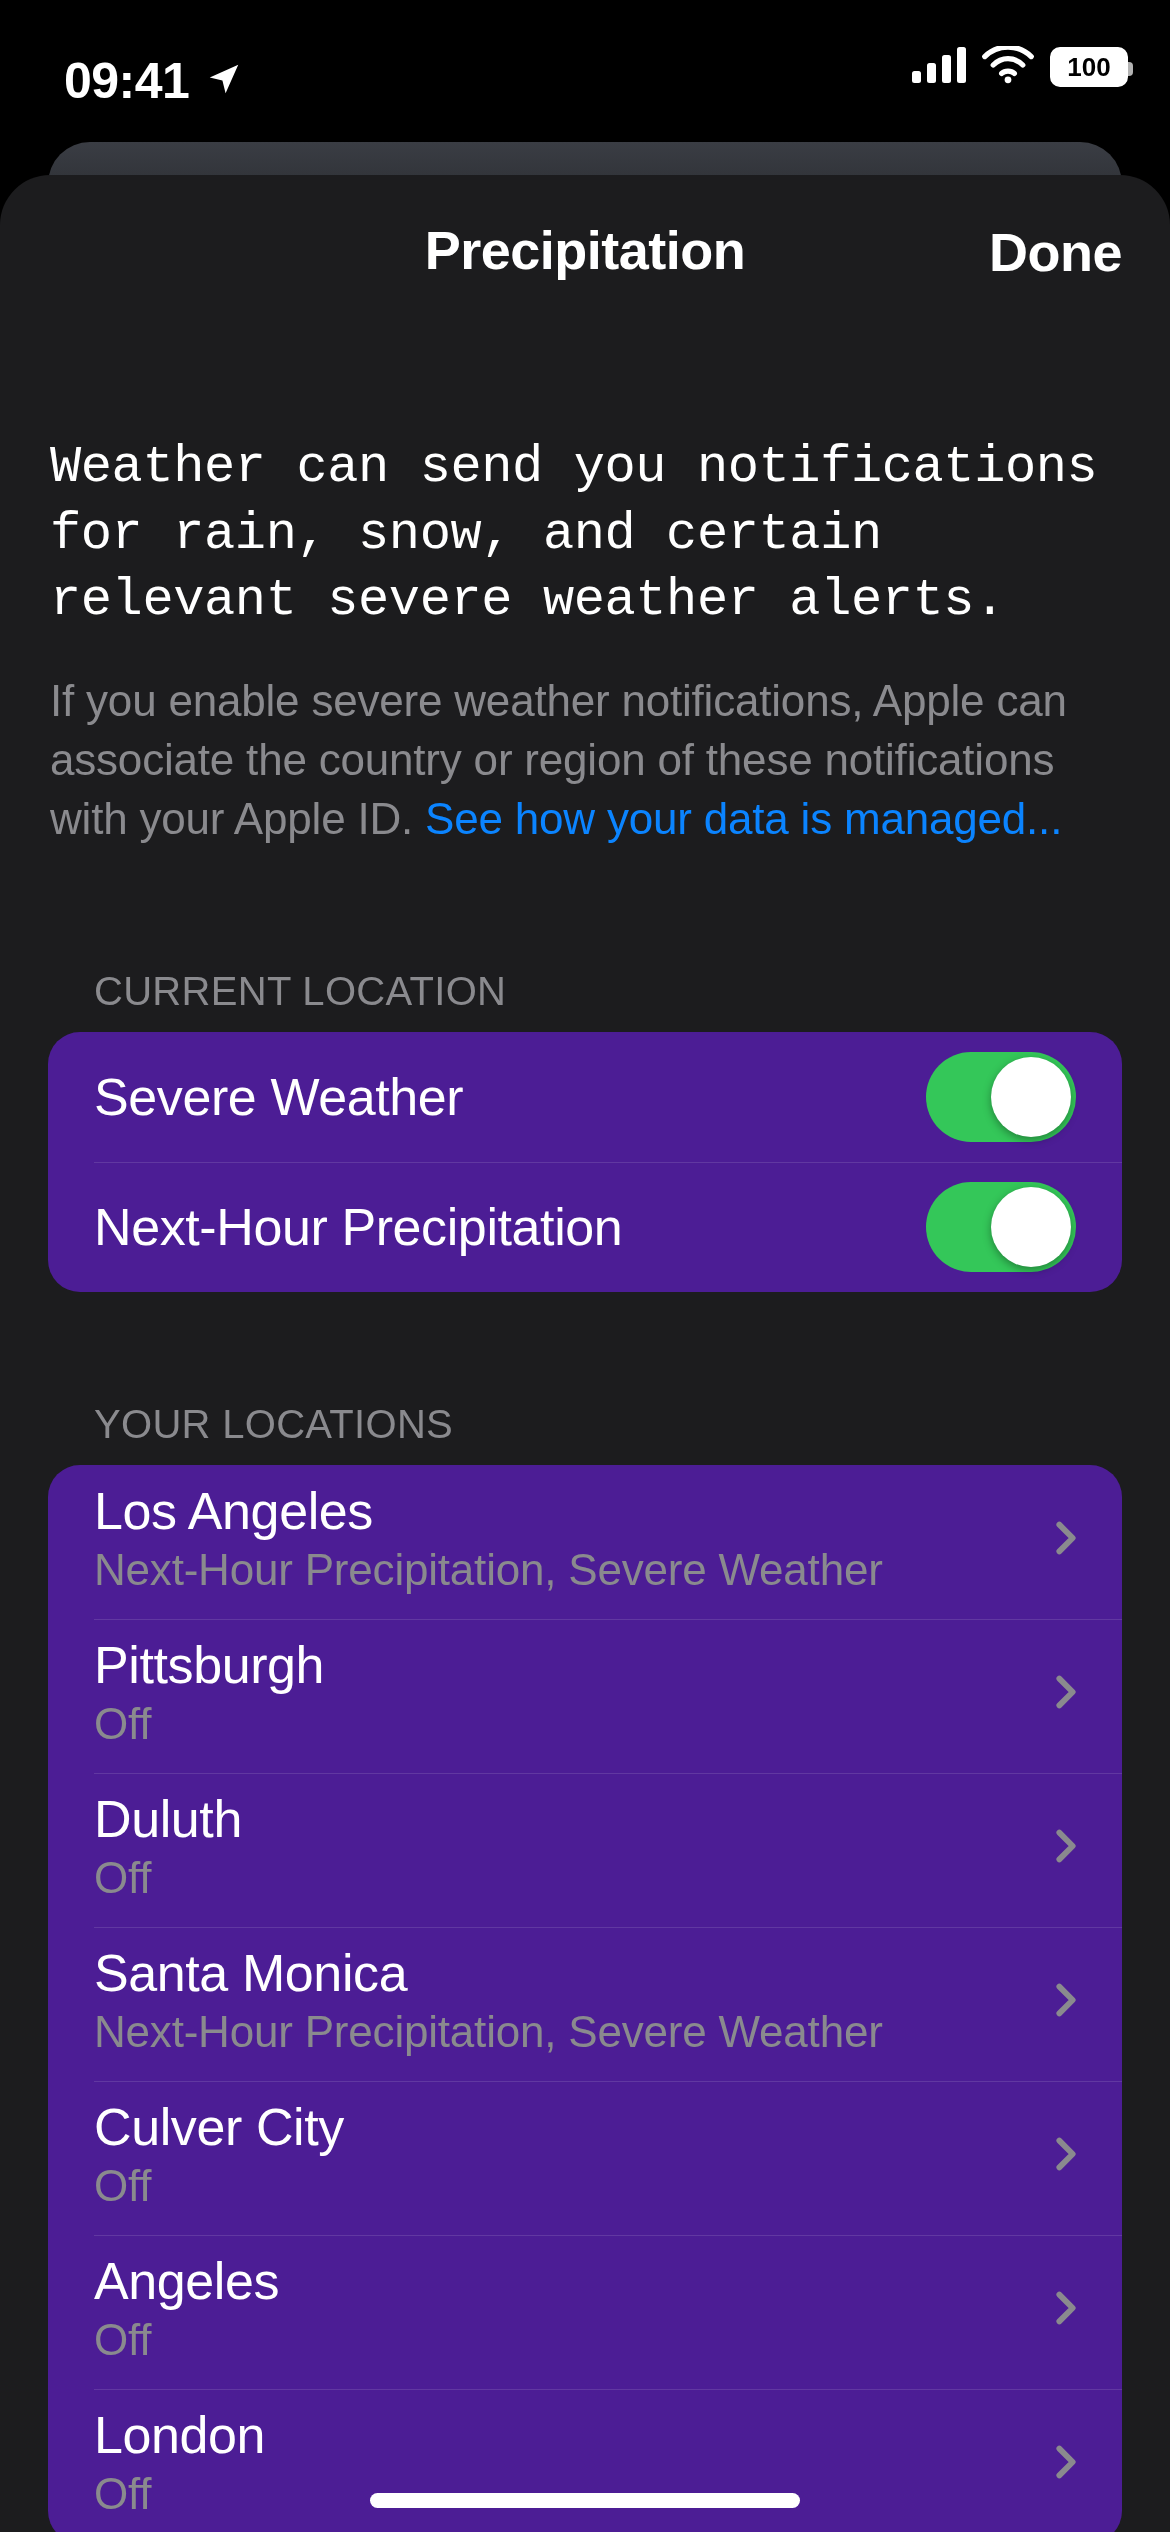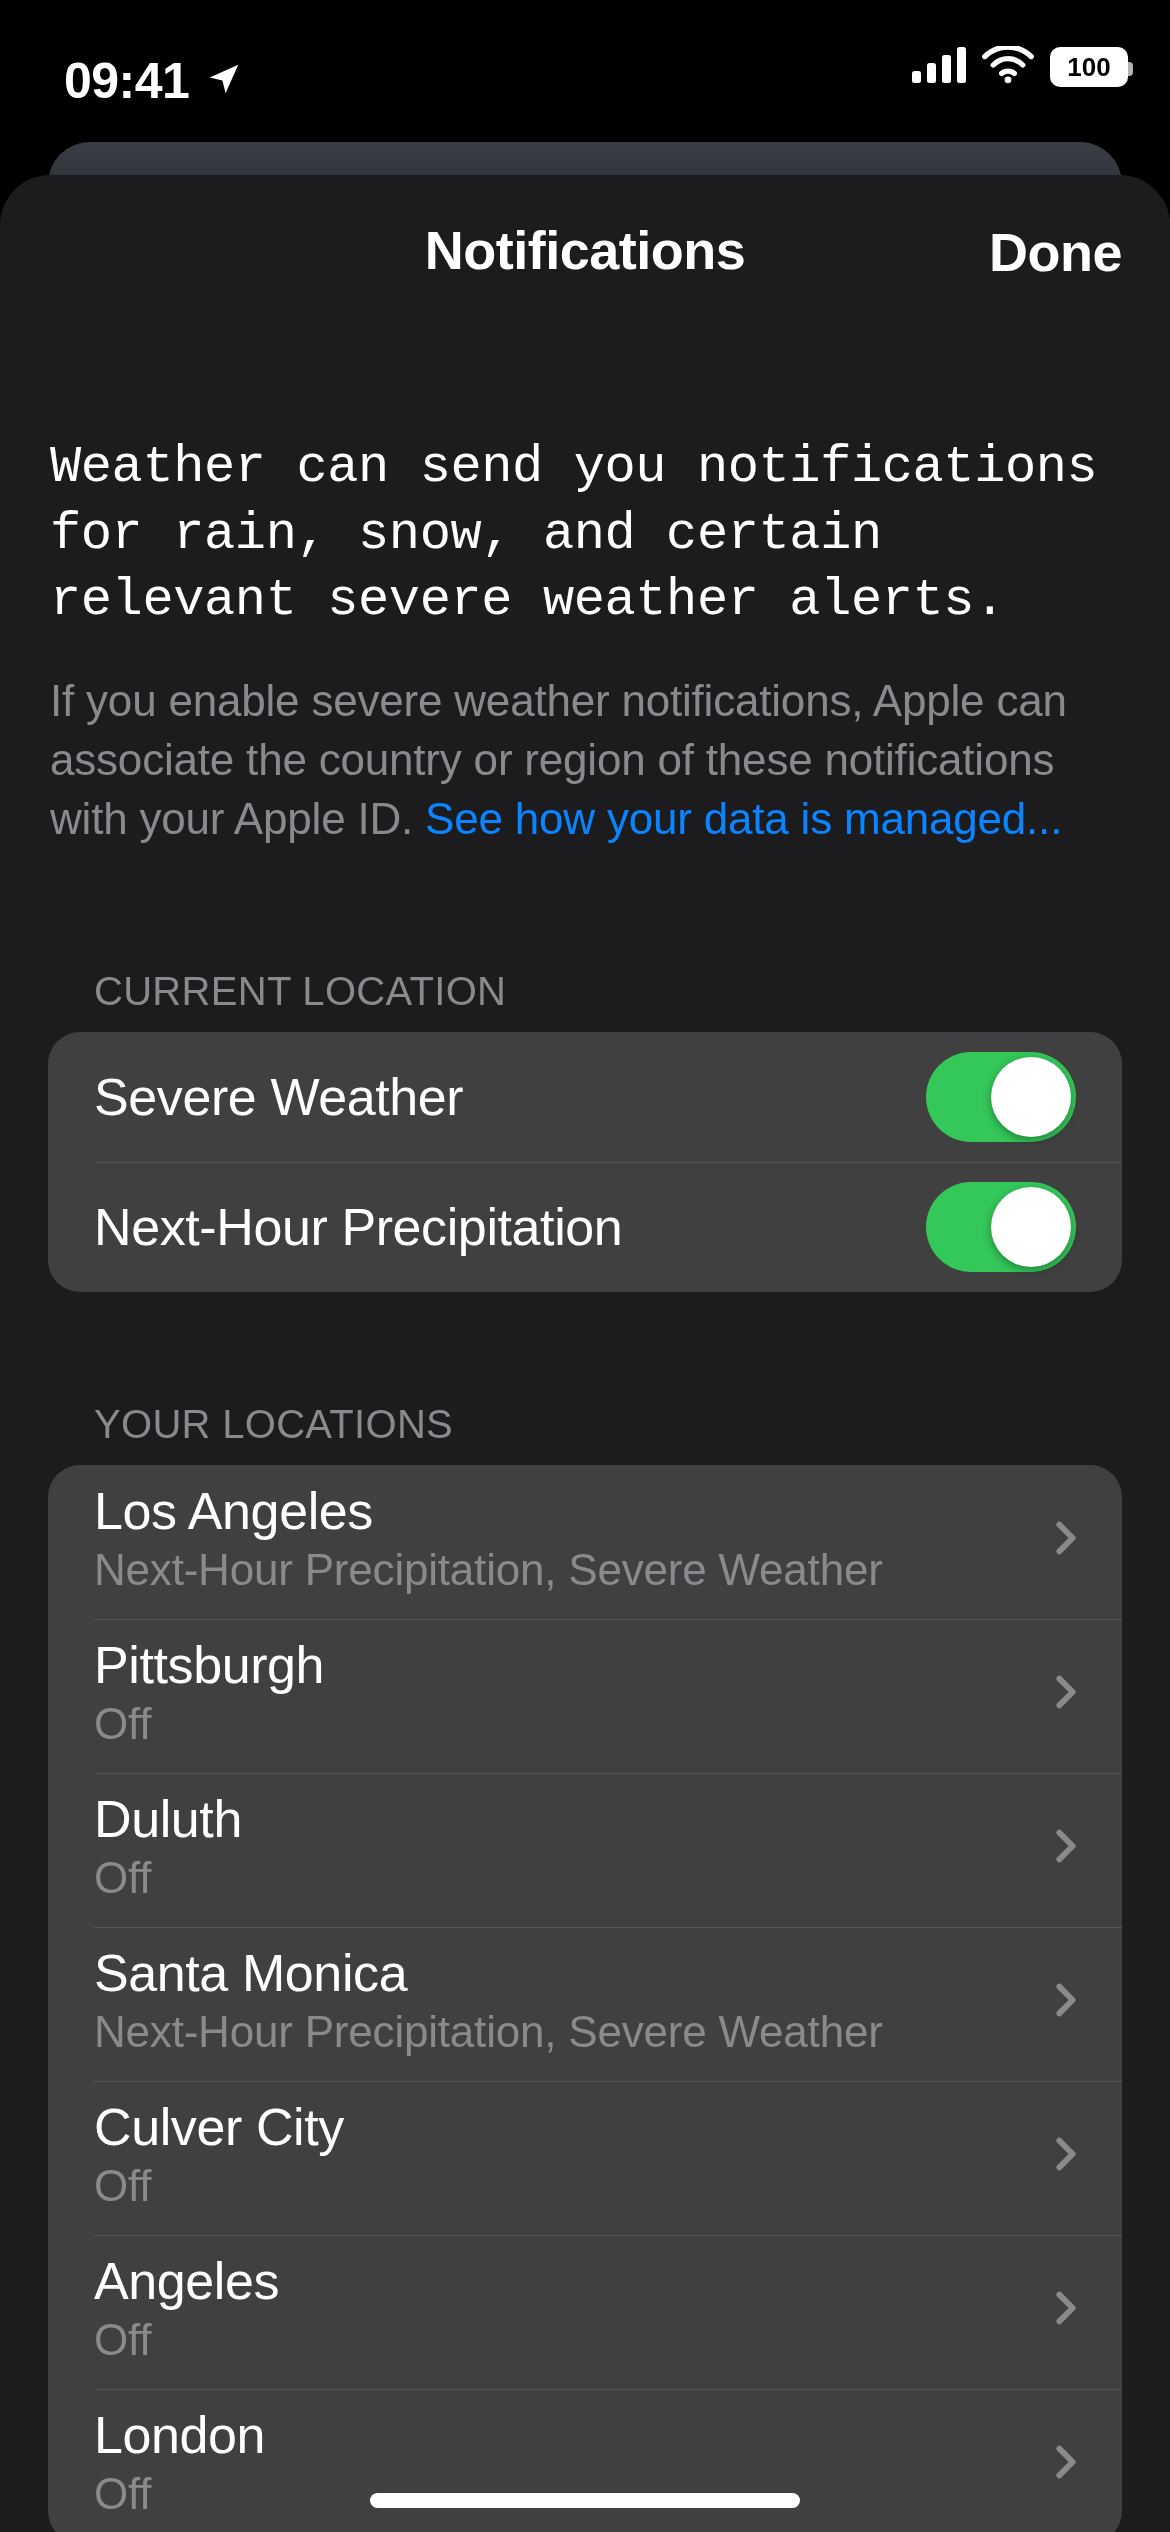--- a/index.html
+++ b/index.html
@@ -145,21 +145,21 @@
     
     .section { margin-top: 120px; padding: 0 48px; }
     .section + .section { margin-top: 110px; }
     .section-header {
       font-size: 40px;
       color: #8a8a8e;
       letter-spacing: 0.3px;
       padding: 0 0 18px 46px;
     }
     .group {
-      background: #404040;
+      background: #4c1d95;
       border-radius: 32px;
       overflow: hidden;
     }
 
     
     .row-toggle {
       display: flex;
       align-items: center;
       justify-content: space-between;
       height: 130px;
@@ -281,21 +281,21 @@
       <span class="battery-text">100</span>
     </span>
   </div>
 </div>
 
 <div class="backdrop-sheet"></div>
 
 <div class="sheet">
 
   <div class="navbar">
-    <div class="nav-title">Notifications</div>
+    <div class="nav-title">Precipitation</div>
     <div class="nav-done">Done</div>
   </div>
 
   <div class="sheet-scroll">
 
     <div class="desc">
       <div class="desc-primary">Weather can send you notifications for rain, snow, and certain relevant severe weather alerts.</div>
       <div class="desc-secondary">
         <span>If you enable severe weather notifications, Apple can associate the country or region of these notifications with your Apple ID. </span><span class="desc-link">See how your data is managed...</span>
       </div>

